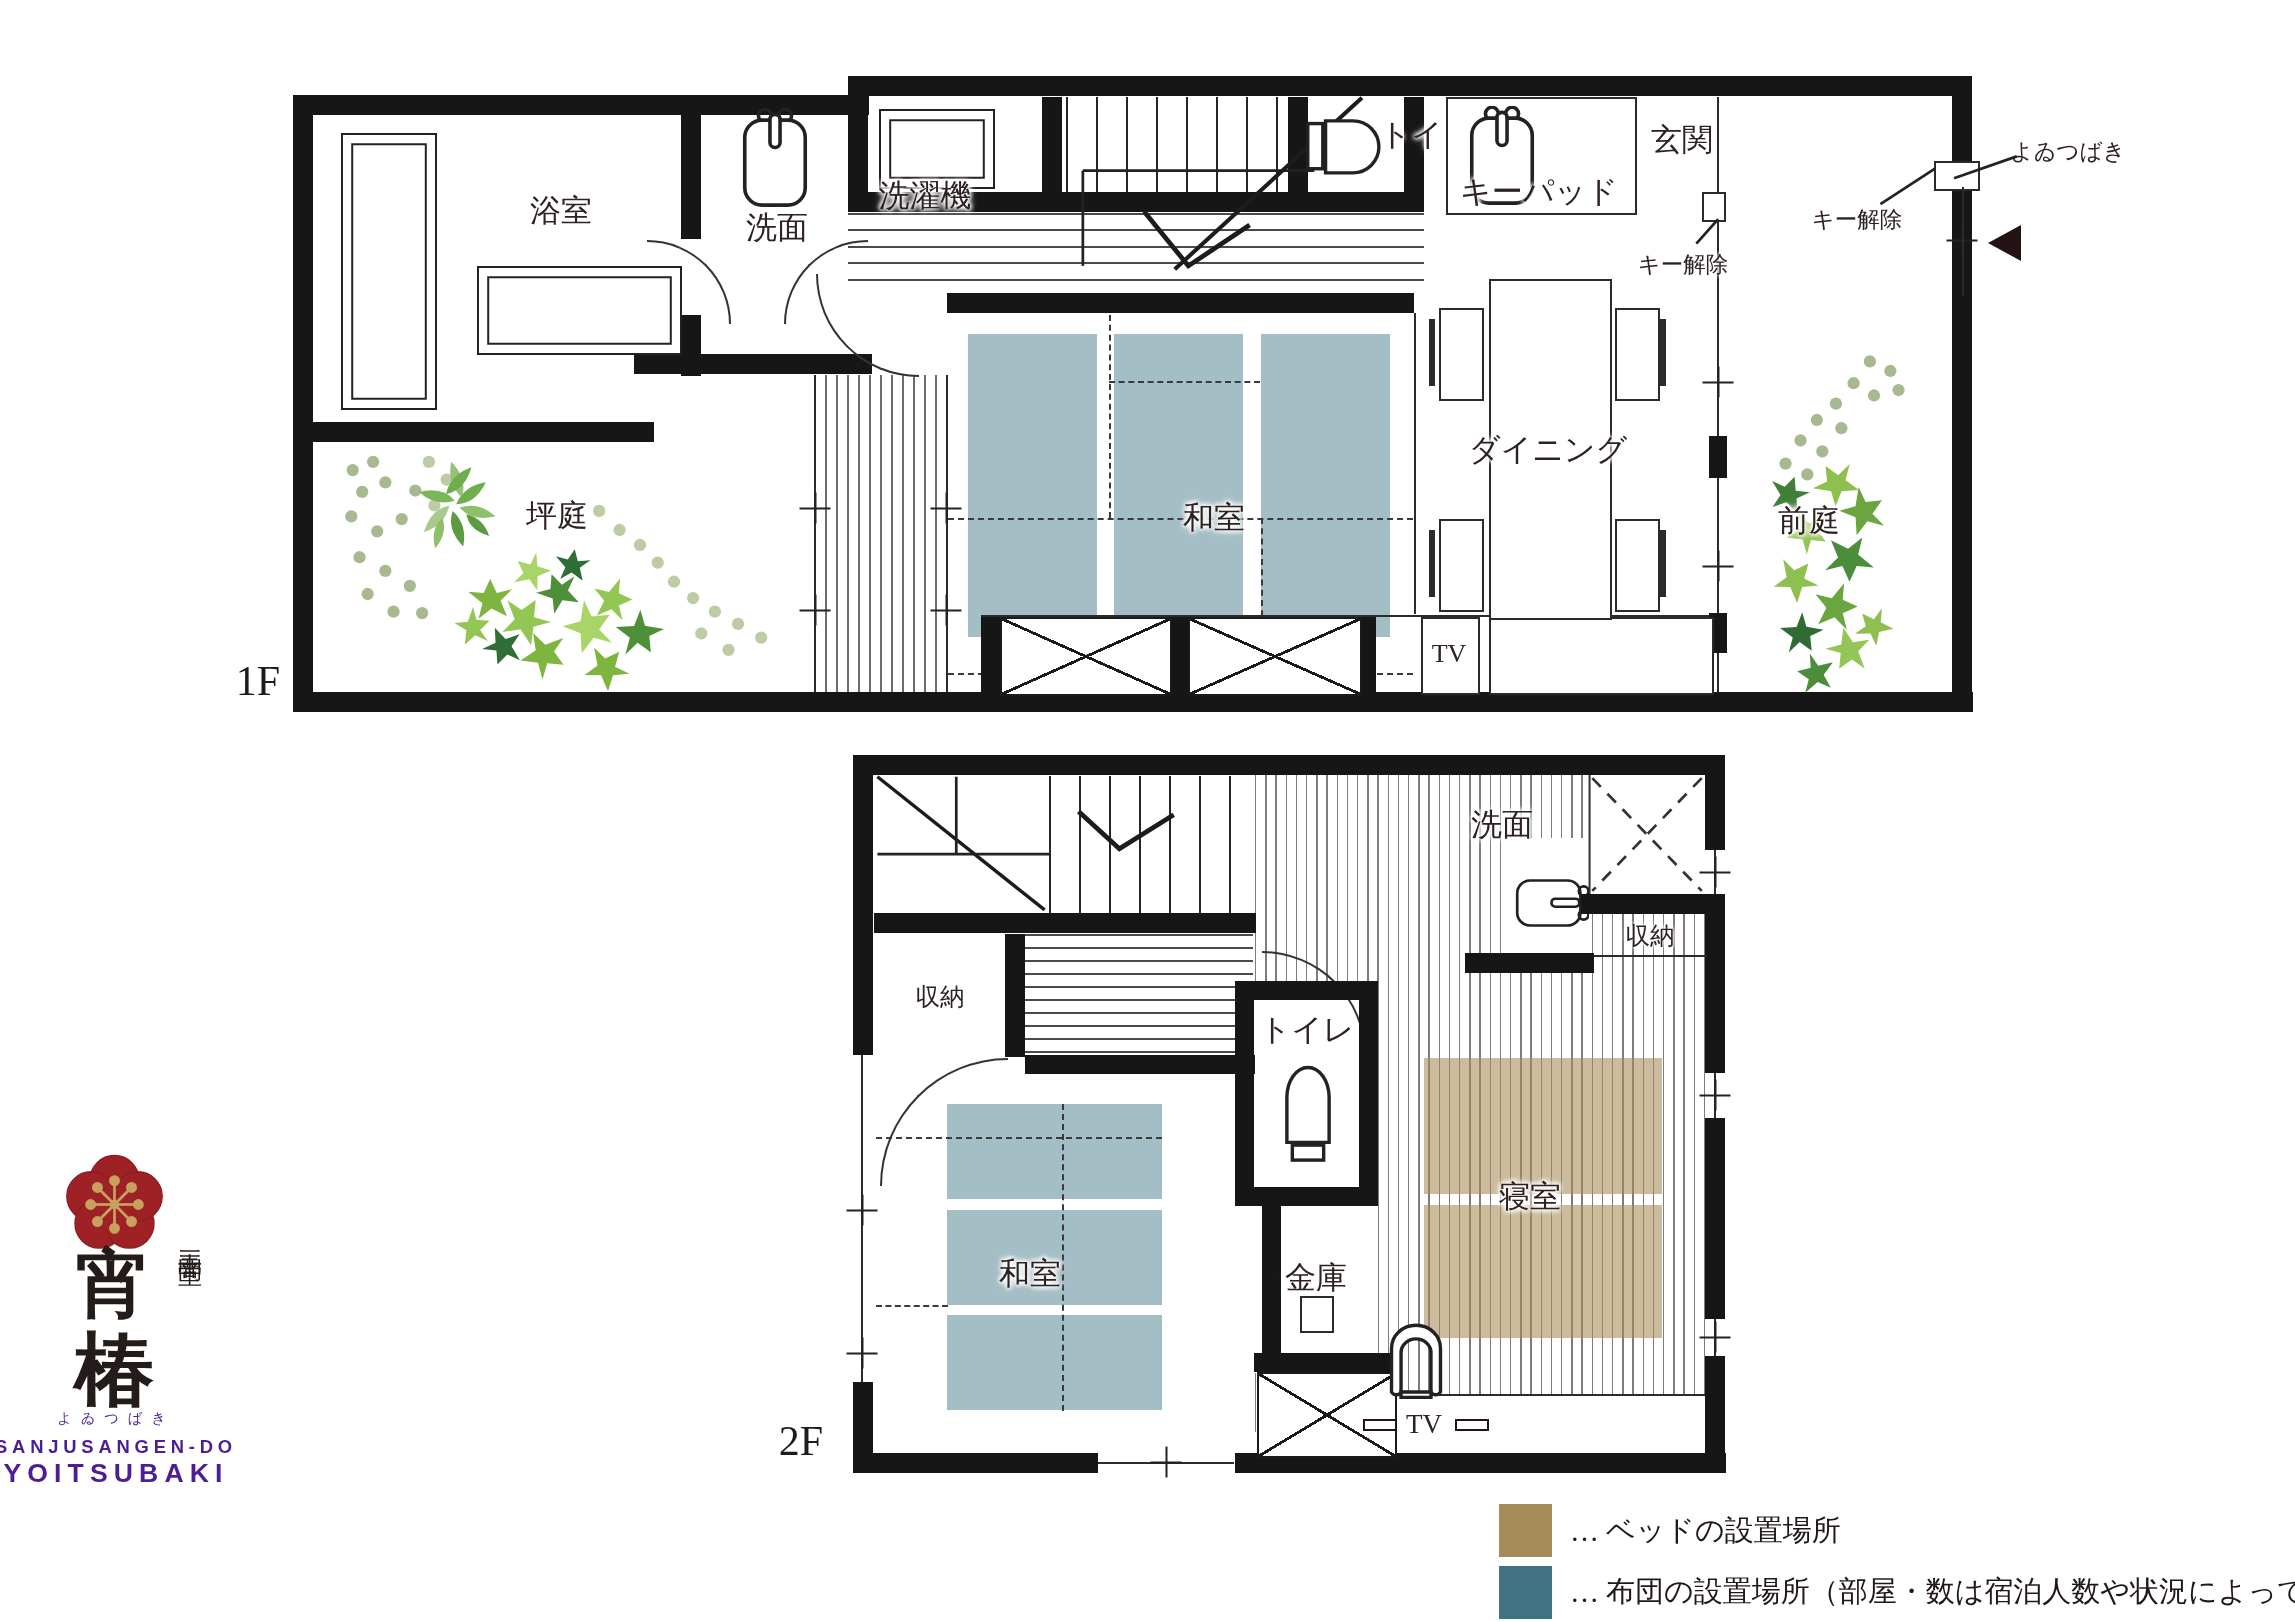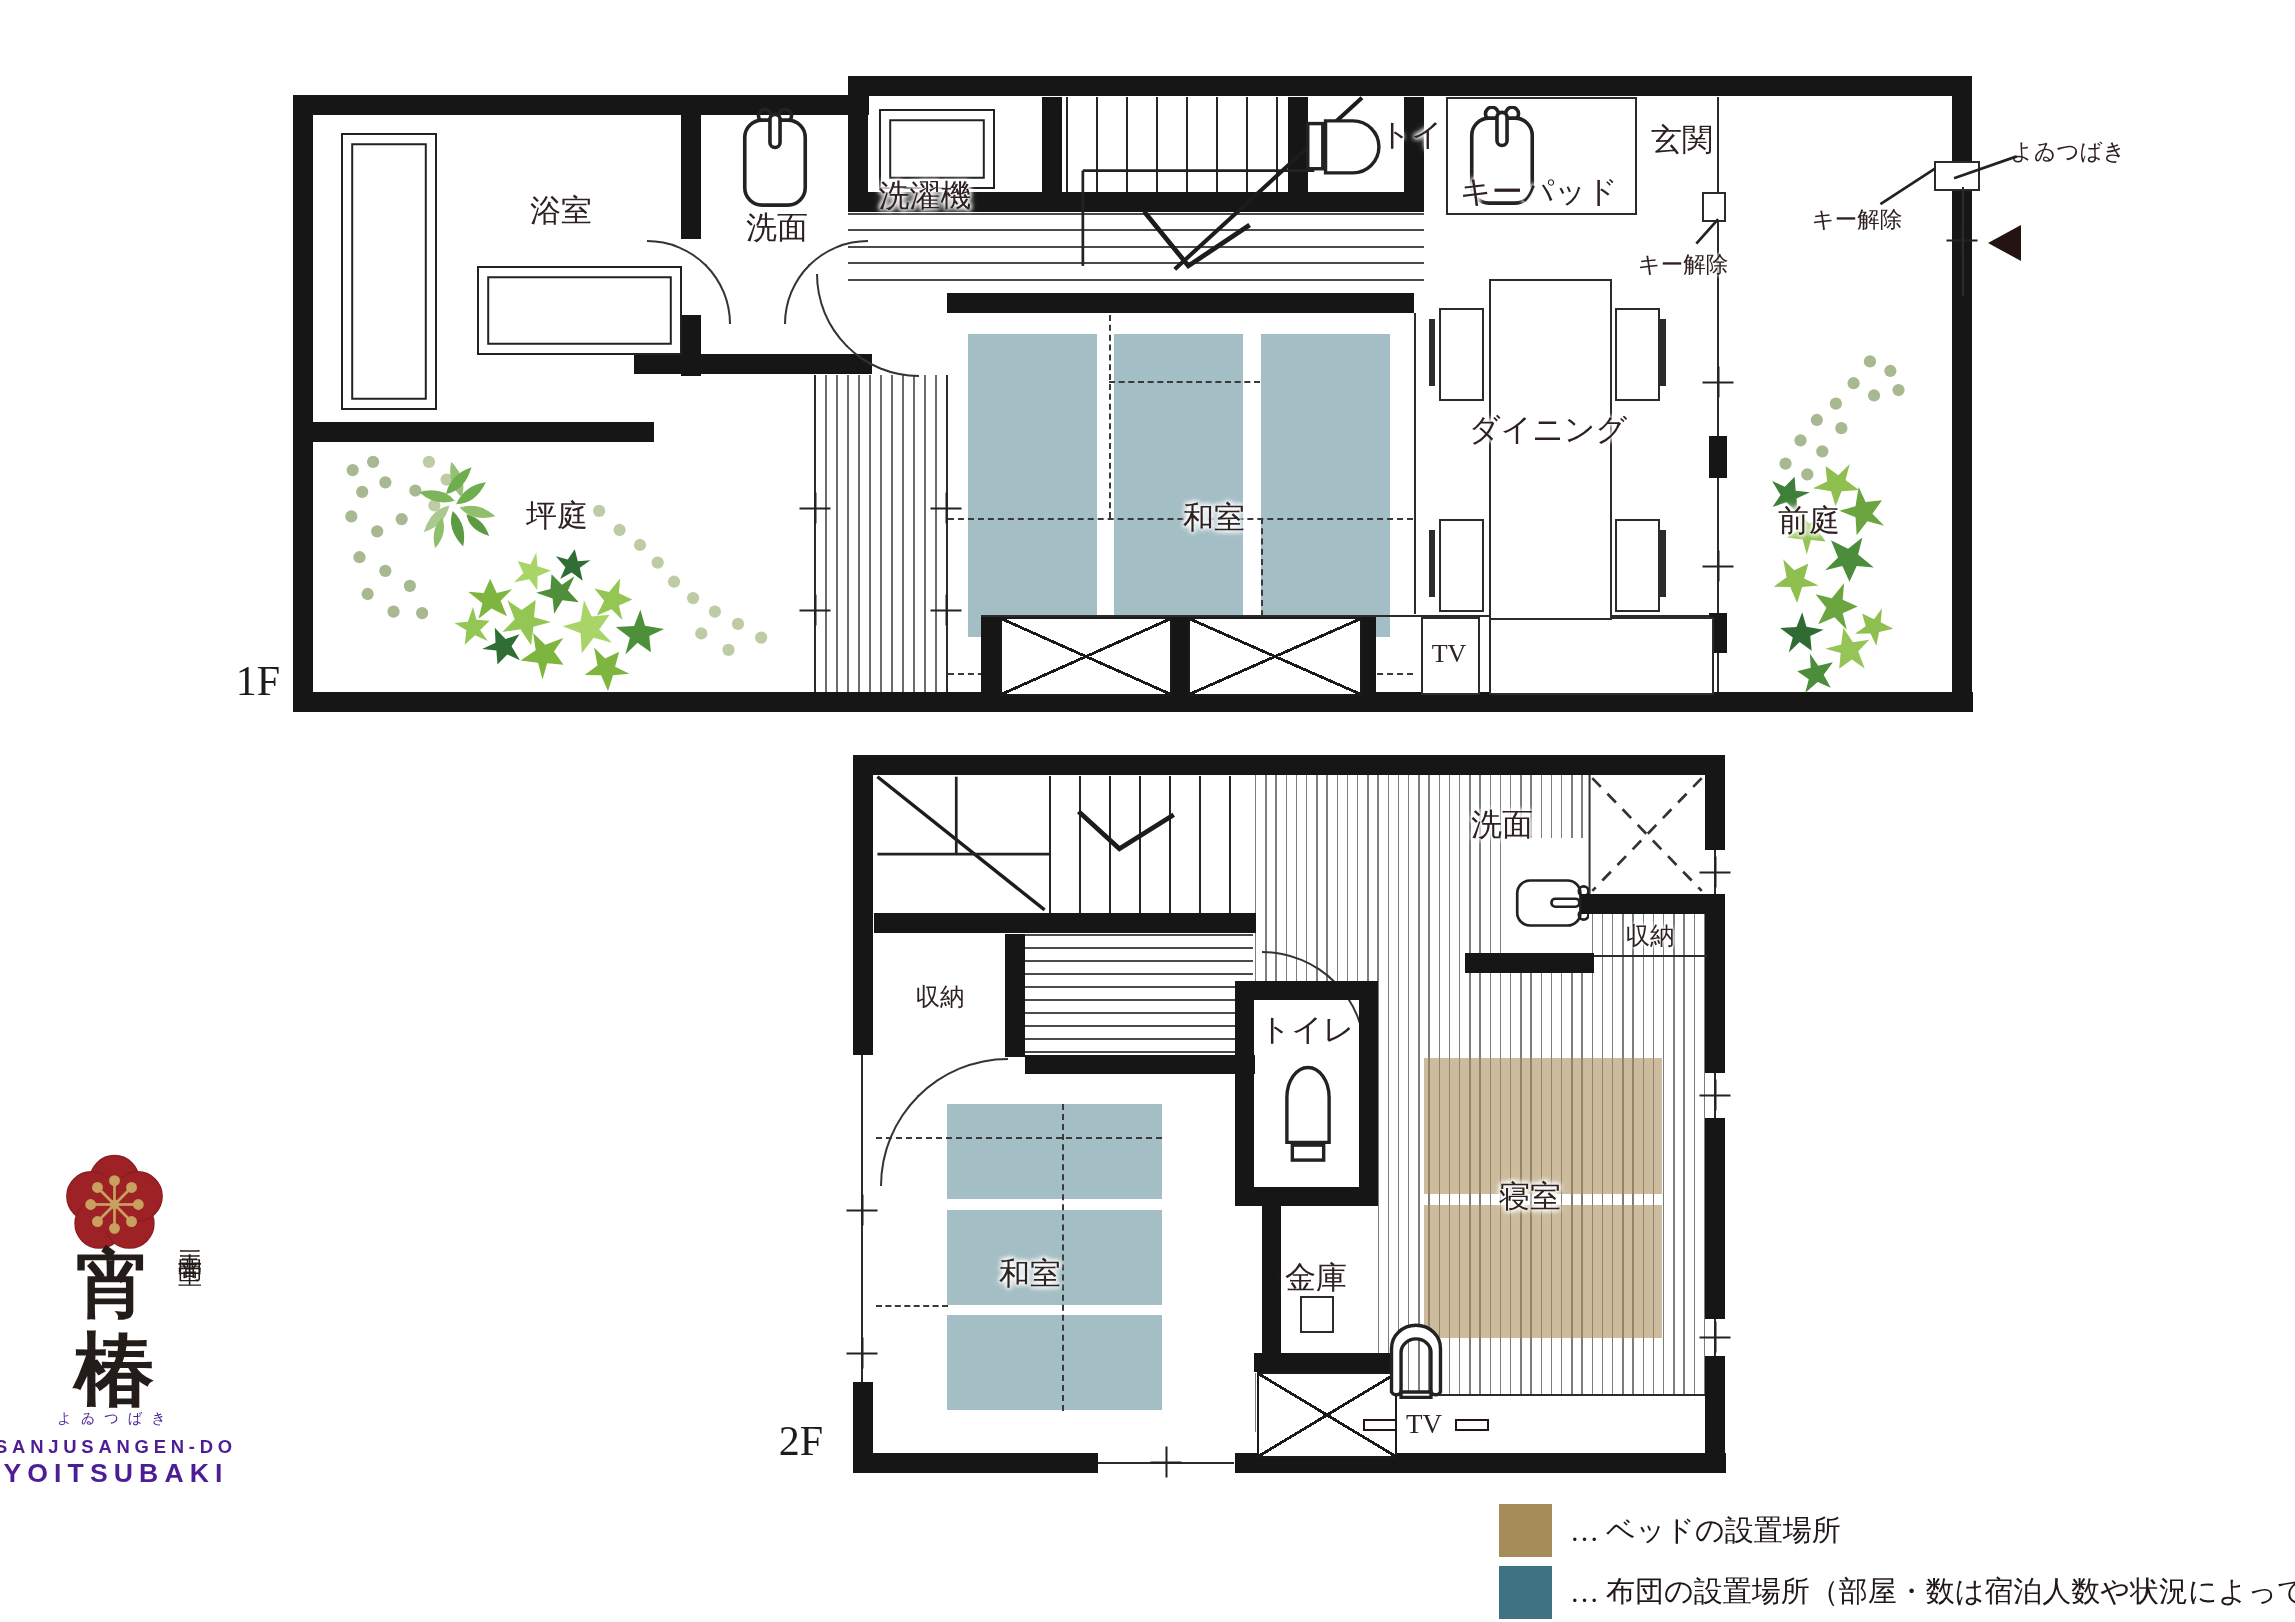--- a/index.html
+++ b/index.html
@@ -163,21 +163,21 @@
     <div class="tl" style="left:1414px;top:313px;width:2px;height:301px;"></div>
     <div class="thinbox" style="left:1489px;top:279px;width:119px;height:337px;"></div>
     <div class="thinbox" style="left:1439px;top:308px;width:41px;height:89px;"></div>
     <div class="thinbox" style="left:1439px;top:519px;width:41px;height:89px;"></div>
     <div class="thinbox" style="left:1615px;top:308px;width:41px;height:89px;"></div>
     <div class="thinbox" style="left:1615px;top:519px;width:41px;height:89px;"></div>
     <div class="tl" style="left:1429px;top:319px;width:5.5px;height:67px;"></div>
     <div class="tl" style="left:1429px;top:530px;width:5.5px;height:67px;"></div>
     <div class="tl" style="left:1660px;top:319px;width:5.5px;height:67px;"></div>
     <div class="tl" style="left:1660px;top:530px;width:5.5px;height:67px;"></div>
-    <div class="rl" style="left:1548px;top:430px;">ダイニング</div>
+    <div class="rl" style="left:1548px;top:450px;">ダイニング</div>
 
     <svg class="abs" style="left:320px;top:429px;width:497px;height:266px;" viewBox="0 0 730 390">
       <defs>
         <path id="mpl" d="M0,-16 L5,-5 17,-8 8,1 13,13 1,7 -9,15 -6,3 -17,-6 -5,-5 Z"></path>
         <path id="blf" d="M0,0 Q12,-9 27,-3 Q12,7 0,0 Z"></path>
       </defs>
       <g fill="#9fb287" opacity="0.9">
         <circle cx="48" cy="60" r="9"></circle>
           <circle cx="78" cy="48" r="9"></circle>
           <circle cx="62" cy="92" r="9"></circle>

